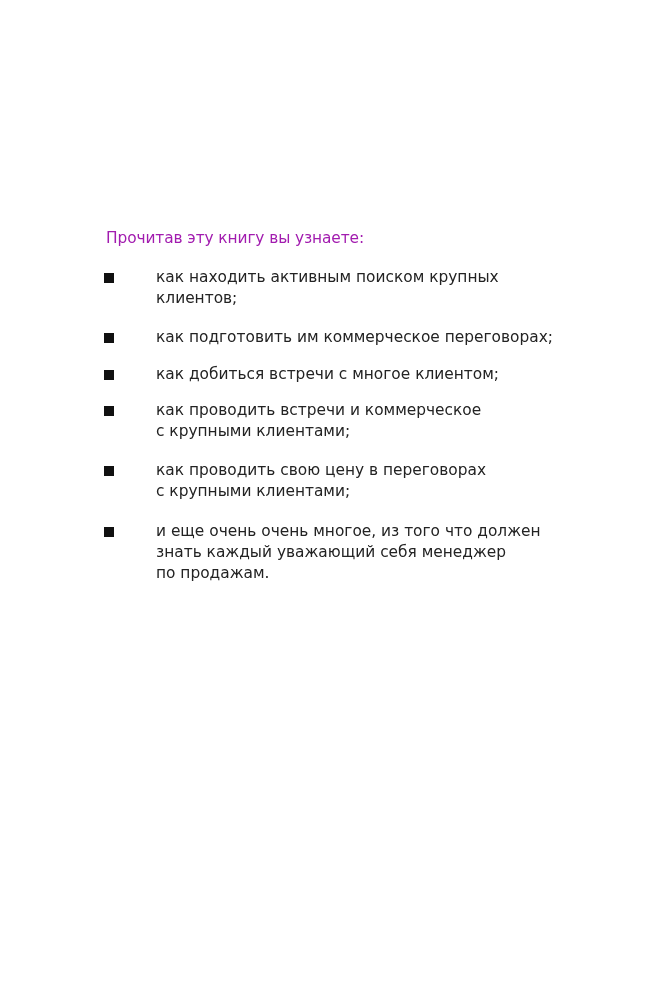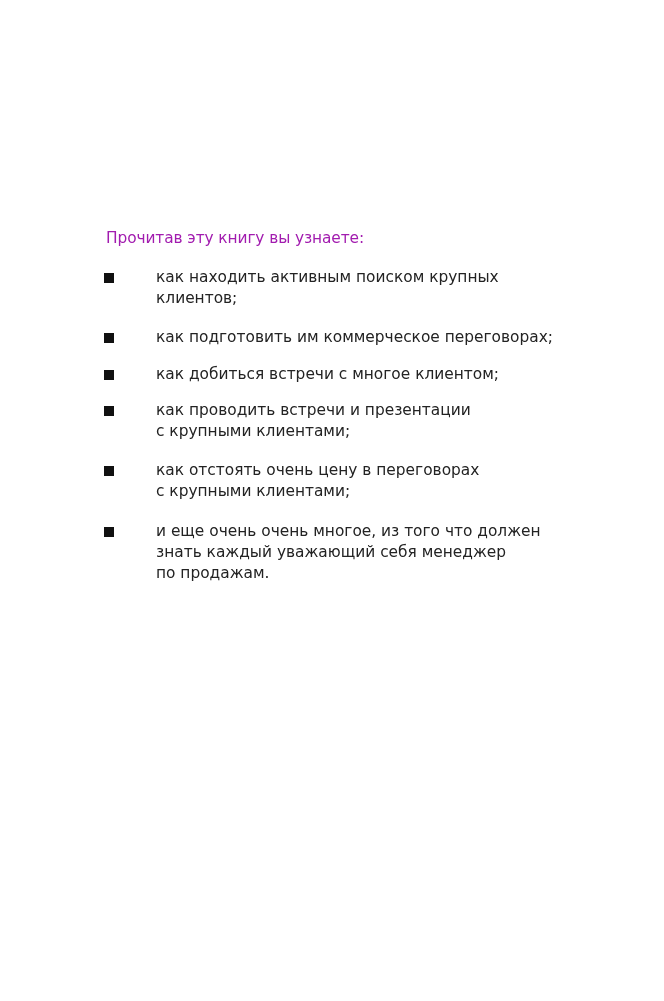--- a/index.html
+++ b/index.html
@@ -90,26 +90,26 @@
       <li class="item" style="top:101px;">
         <span class="bullet"></span>
         <span class="item-text">как подготовить им коммерческое переговорах;</span>
       </li>
       <li class="item" style="top:138px;">
         <span class="bullet"></span>
         <span class="item-text">как добиться встречи с многое клиентом;</span>
       </li>
       <li class="item" style="top:174px;">
         <span class="bullet"></span>
-        <span class="item-text">как проводить встречи и презентации
+        <span class="item-text">как проводить встречи и коммерческое
 с крупными клиентами;</span>
       </li>
       <li class="item" style="top:234px;">
         <span class="bullet"></span>
-        <span class="item-text">как отстоять очень цену в переговорах
+        <span class="item-text">как проводить свою цену в переговорах
 с крупными клиентами;</span>
       </li>
       <li class="item" style="top:295px;">
         <span class="bullet"></span>
         <span class="item-text">и еще очень очень многое, из того что должен
 знать каждый уважающий себя менеджер
 по продажам.</span>
       </li>
     </ul>
   </div>

